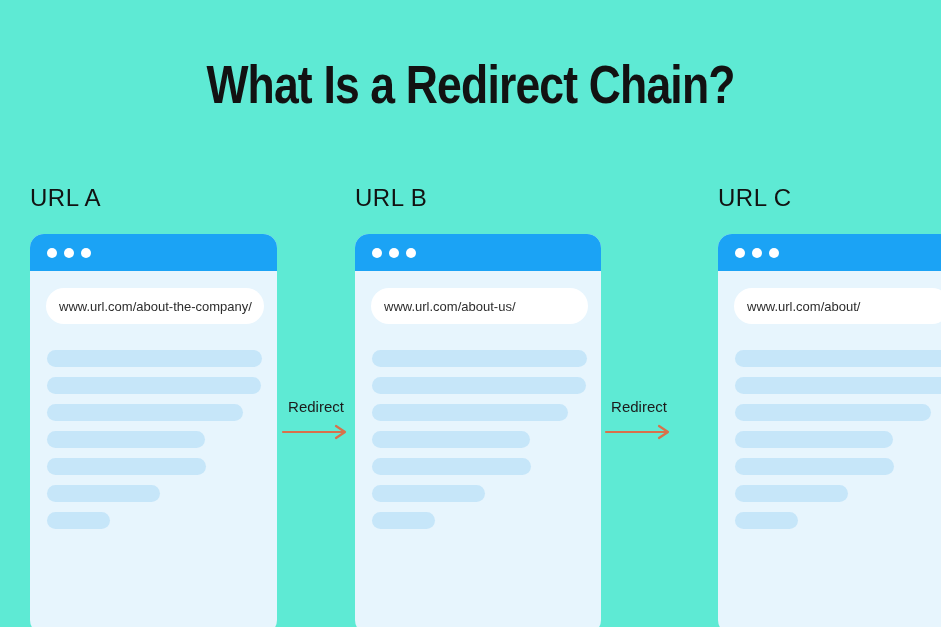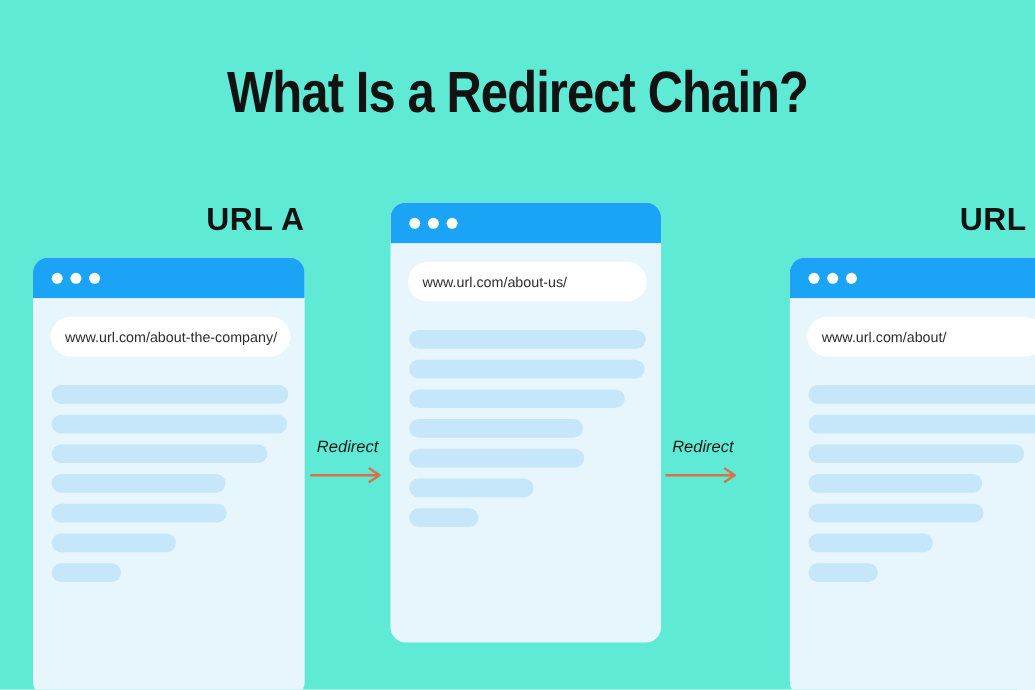--- a/index.html
+++ b/index.html
@@ -22,23 +22,23 @@
     transform:scaleX(0.84);
     transform-origin:center;
     white-space:nowrap;
   }
   .group { position:absolute; top:184px; }
   .group-a { left:30px;  width:247px; }
   .group-b { left:355px; width:246px; }
   .group-c { left:678px; width:245px;margin-left:40px; }
   .url-label {
     height:50px;
-    text-align:right;
-    font-size:29px;
-    font-weight:700;
+    text-align:left;
+    font-size:24px;
+    font-weight:400;
     color:var(--text-black);
     letter-spacing:0.5px;
   }
   .window {
     height:400px;
     border-radius:14px;
     background:var(--window-body-blue);
     overflow:hidden;
   }
   .win-header {
@@ -68,21 +68,20 @@
     height:17px;
     border-radius:9px;
     background:var(--content-line-blue);
     margin-bottom:10px;
   }
   .connector {
     position:absolute;
     top:398px;
     width:78px;
     text-align:center;
-    font-style:italic;
   }
   .connector-1 { left:277px; }
   .connector-2 { left:600px; }
   .connector .redirect-label {
     font-size:15px;
     font-weight:500;
     color:#1b1b1b;
   }
   .connector svg { display:block; margin:9px auto 0; }
   .connector svg path {
@@ -125,20 +124,21 @@
 
   <div class="connector connector-1">
     <div class="redirect-label">Redirect</div>
     <svg width="70" height="16" viewBox="0 0 70 16">
       <path d="M2 8 H62"></path>
       <path d="M55 2 L64 8 L55 14"></path>
     </svg>
   </div>
 
   <div class="group group-b">
+    <div class="url-label">URL B</div>
     <div class="window">
       <div class="win-header">
         <span class="dot"></span>
         <span class="dot"></span>
         <span class="dot"></span>
       </div>
       <div class="address-bar">
         <span>www.url.com/about-us/</span>
       </div>
       <div class="content">

